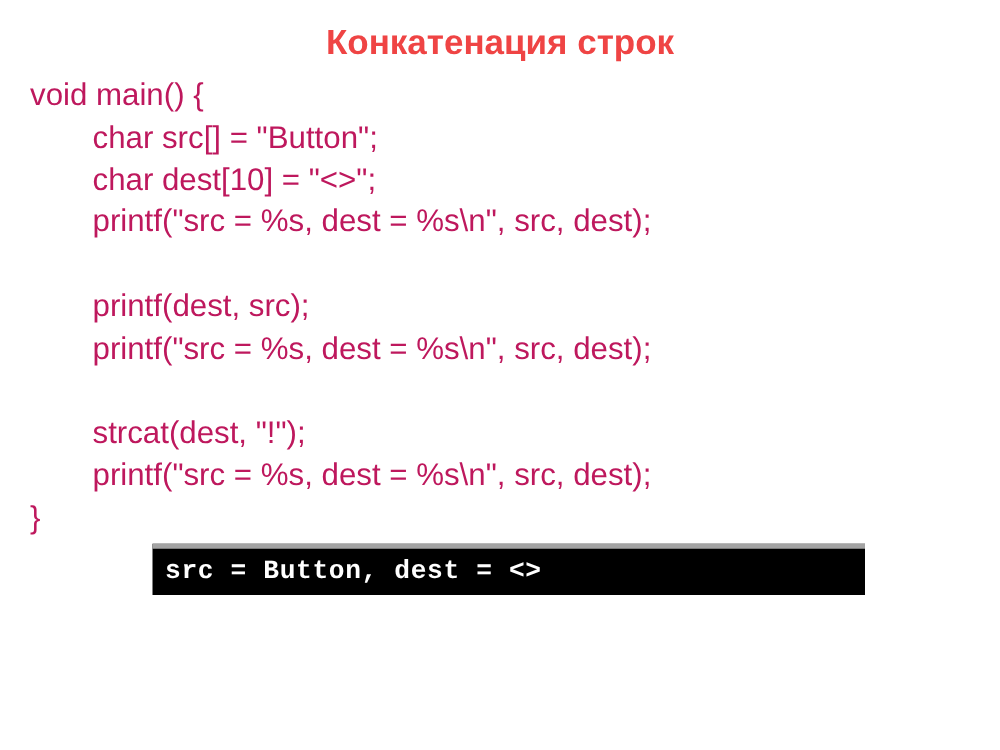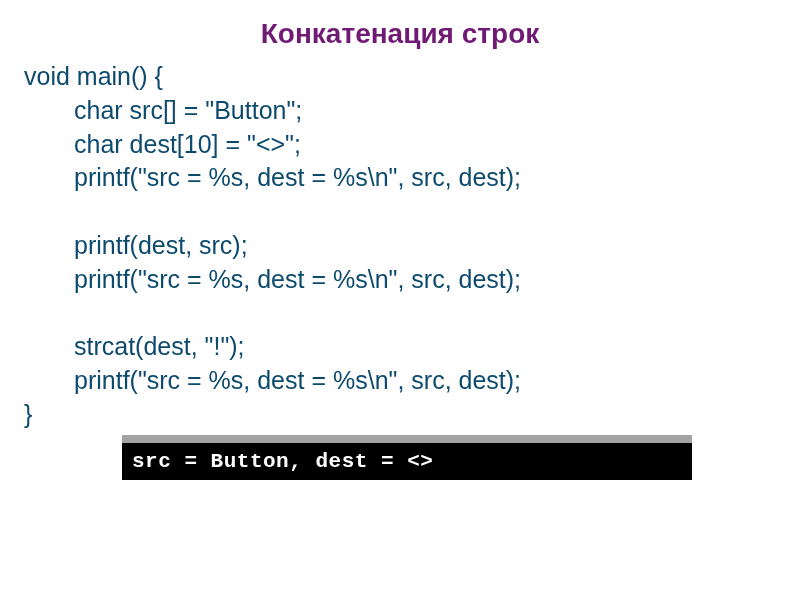--- a/index.html
+++ b/index.html
@@ -7,38 +7,38 @@
       width: 800px;
       height: 600px;
       background: #fff;
       font-family: Verdana, Geneva, sans-serif;
       overflow: hidden;
     }
     .title {
       text-align: center;
       font-size: 28px;
       font-weight: bold;
-      color: #701a75;
+      color: #ef4444;
       padding: 18px 0 10px 0;
       font-family: Verdana, Arial, sans-serif;
     }
     .code-block {
       padding: 0 36px 0 24px;
       font-size: 25px;
       line-height: 1.35;
-      color: #0c4a6e;
+      color: #be185d;
       font-family: Verdana, Geneva, sans-serif;
     }
     .code-line { white-space: pre; }
     .indent { padding-left: 50px; display: inline-block; }
     .console {
       margin: 4px 0 0 122px;
       width: 570px;
       background: #000;
-      border-top: 8px solid #a3a3a3;
+      border-top: 4px solid #a3a3a3;
       padding: 6px 10px 6px 10px;
       font-family: "Courier New", monospace;
       color: #fff;
       font-size: 21px;
       line-height: 1.2;
       font-weight: bold;
       letter-spacing: 0.5px;
     }
     .console-line { white-space: pre; }
   </style>

